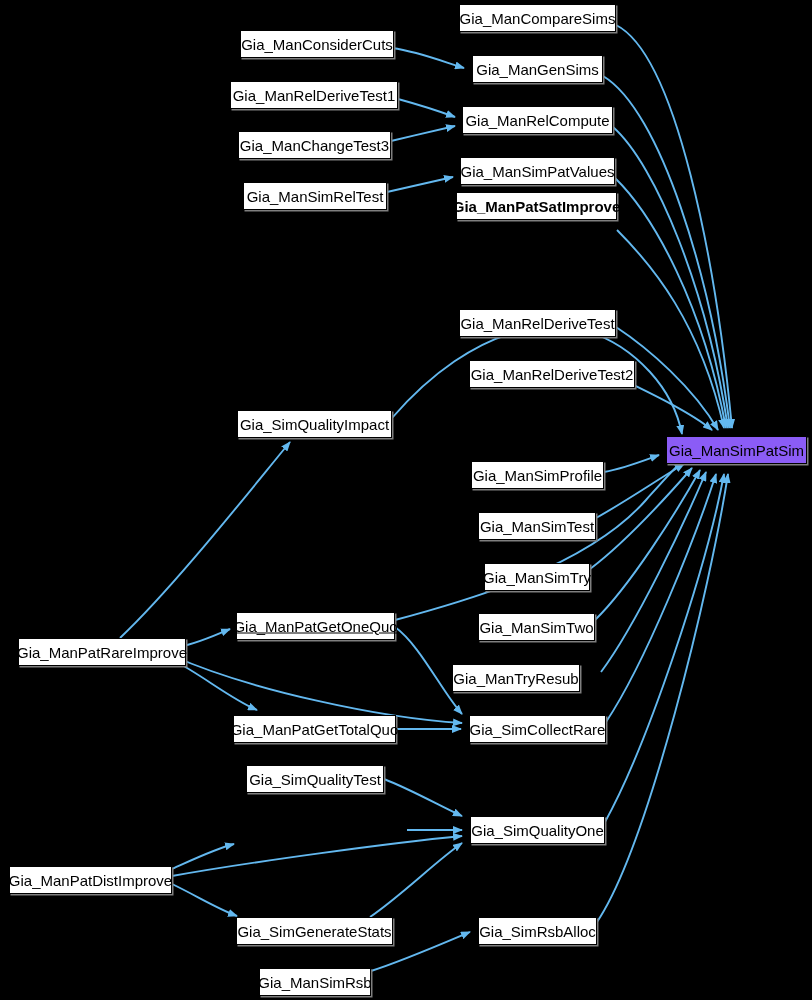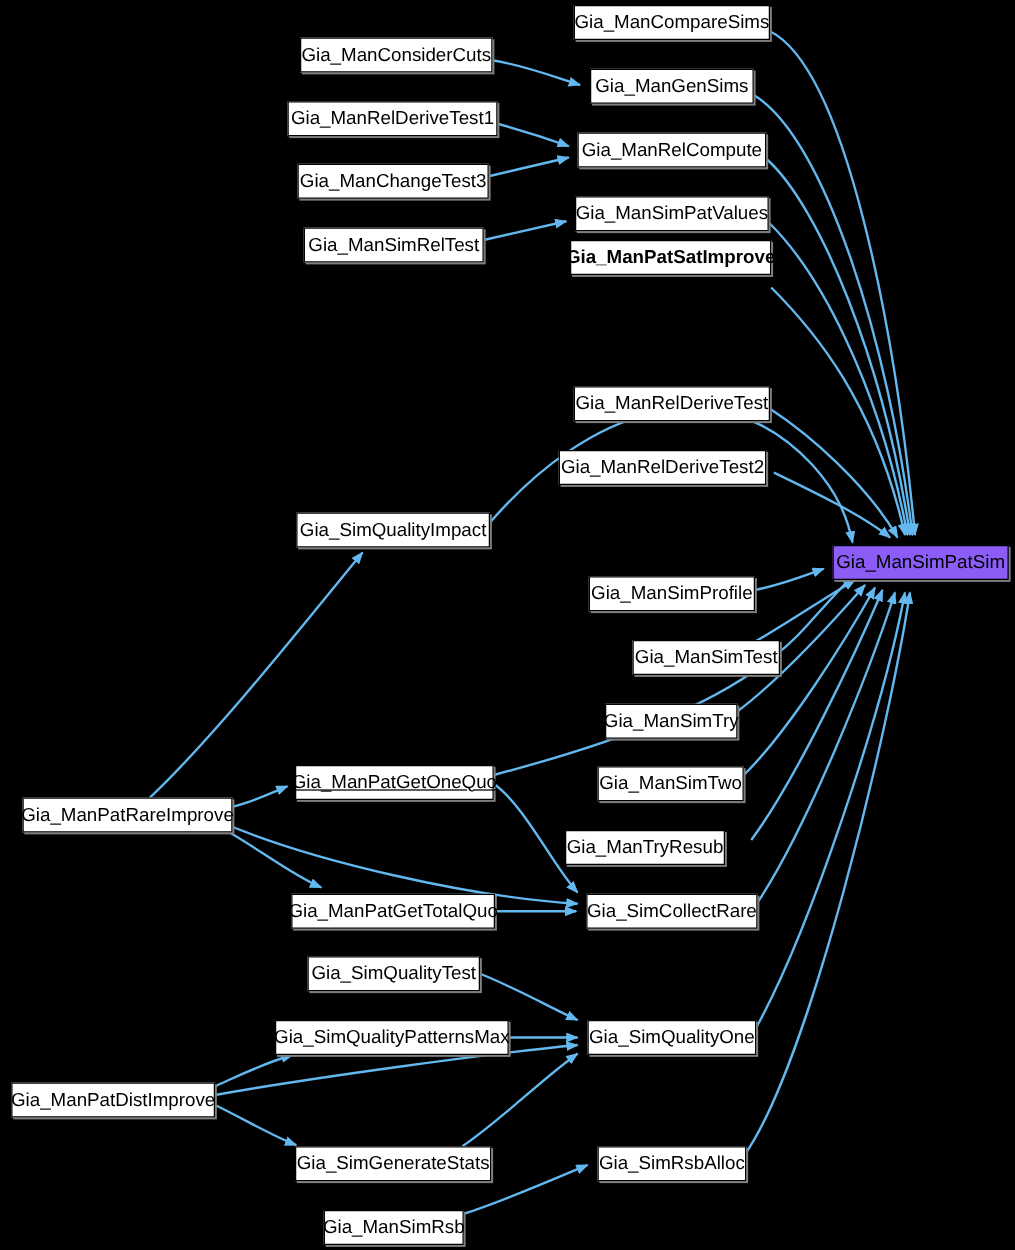--- a/index.html
+++ b/index.html
@@ -99,33 +99,33 @@
     </div>
     <div class="node" style="left: 243px; top: 182px; width: 144px; height: 28px;">
       <span>Gia_ManSimRelTest</span>
     </div>
     <div class="node" style="left: 456px; top: 192px; width: 161px; height: 28px; font-weight: bold;">
       <span>Gia_ManPatSatImprove</span>
     </div>
     <div class="node" style="left: 459px; top: 309px; width: 157px; height: 28px; justify-content: center;">
       <span>Gia_ManRelDeriveTest</span>
     </div>
-    <div class="node" style="left: 447px; top: 360px; width: 166px; height: 28px;">
+    <div class="node" style="left: 469px; top: 360px; width: 166px; height: 28px;">
       <span>Gia_ManRelDeriveTest2</span>
     </div>
     <div class="node" style="left: 237px; top: 410px; width: 155px; height: 28px;">
       <span>Gia_SimQualityImpact</span>
     </div>
     <div class="node target" style="left: 666px; top: 436px; width: 141px; height: 28px;">
       <span>Gia_ManSimPatSim</span>
     </div>
     <div class="node" style="left: 471px; top: 461px; width: 133px; height: 28px;">
       <span>Gia_ManSimProfile</span>
     </div>
-    <div class="node" style="left: 506px; top: 512px; width: 118px; height: 28px;">
+    <div class="node" style="left: 478px; top: 512px; width: 118px; height: 28px;">
       <span>Gia_ManSimTest</span>
     </div>
     <div class="node" style="left: 484px; top: 563px; width: 106px; height: 28px;">
       <span>Gia_ManSimTry</span>
     </div>
     <div class="node" style="left: 478px; top: 613px; width: 117px; height: 28px;">
       <span>Gia_ManSimTwo</span>
     </div>
     <div class="node" style="left: 452px; top: 664px; width: 128px; height: 28px;">
       <span>Gia_ManTryResub</span>
@@ -138,23 +138,20 @@
     </div>
     <div class="node" style="left: 233px; top: 715px; width: 163px; height: 28px;">
       <span>Gia_ManPatGetTotalQuo</span>
     </div>
     <div class="node" style="left: 469px; top: 715px; width: 137px; height: 28px;">
       <span>Gia_SimCollectRare</span>
     </div>
     <div class="node" style="left: 246px; top: 765px; width: 138px; height: 28px;">
       <span>Gia_SimQualityTest</span>
     </div>
-    <div class="node" style="left: 220px; top: 816px; width: 187px; height: 28px;">
-      <span>Gia_SimQualityPatternsMax</span>
-    </div>
     <div class="node" style="left: 470px; top: 816px; width: 135px; height: 28px;">
       <span>Gia_SimQualityOne</span>
     </div>
     <div class="node" style="left: 9px; top: 866px; width: 163px; height: 28px;">
       <span>Gia_ManPatDistImprove</span>
     </div>
     <div class="node" style="left: 236px; top: 917px; width: 157px; height: 28px;">
       <span>Gia_SimGenerateStats</span>
     </div>
     <div class="node" style="left: 478px; top: 917px; width: 119px; height: 28px;">

